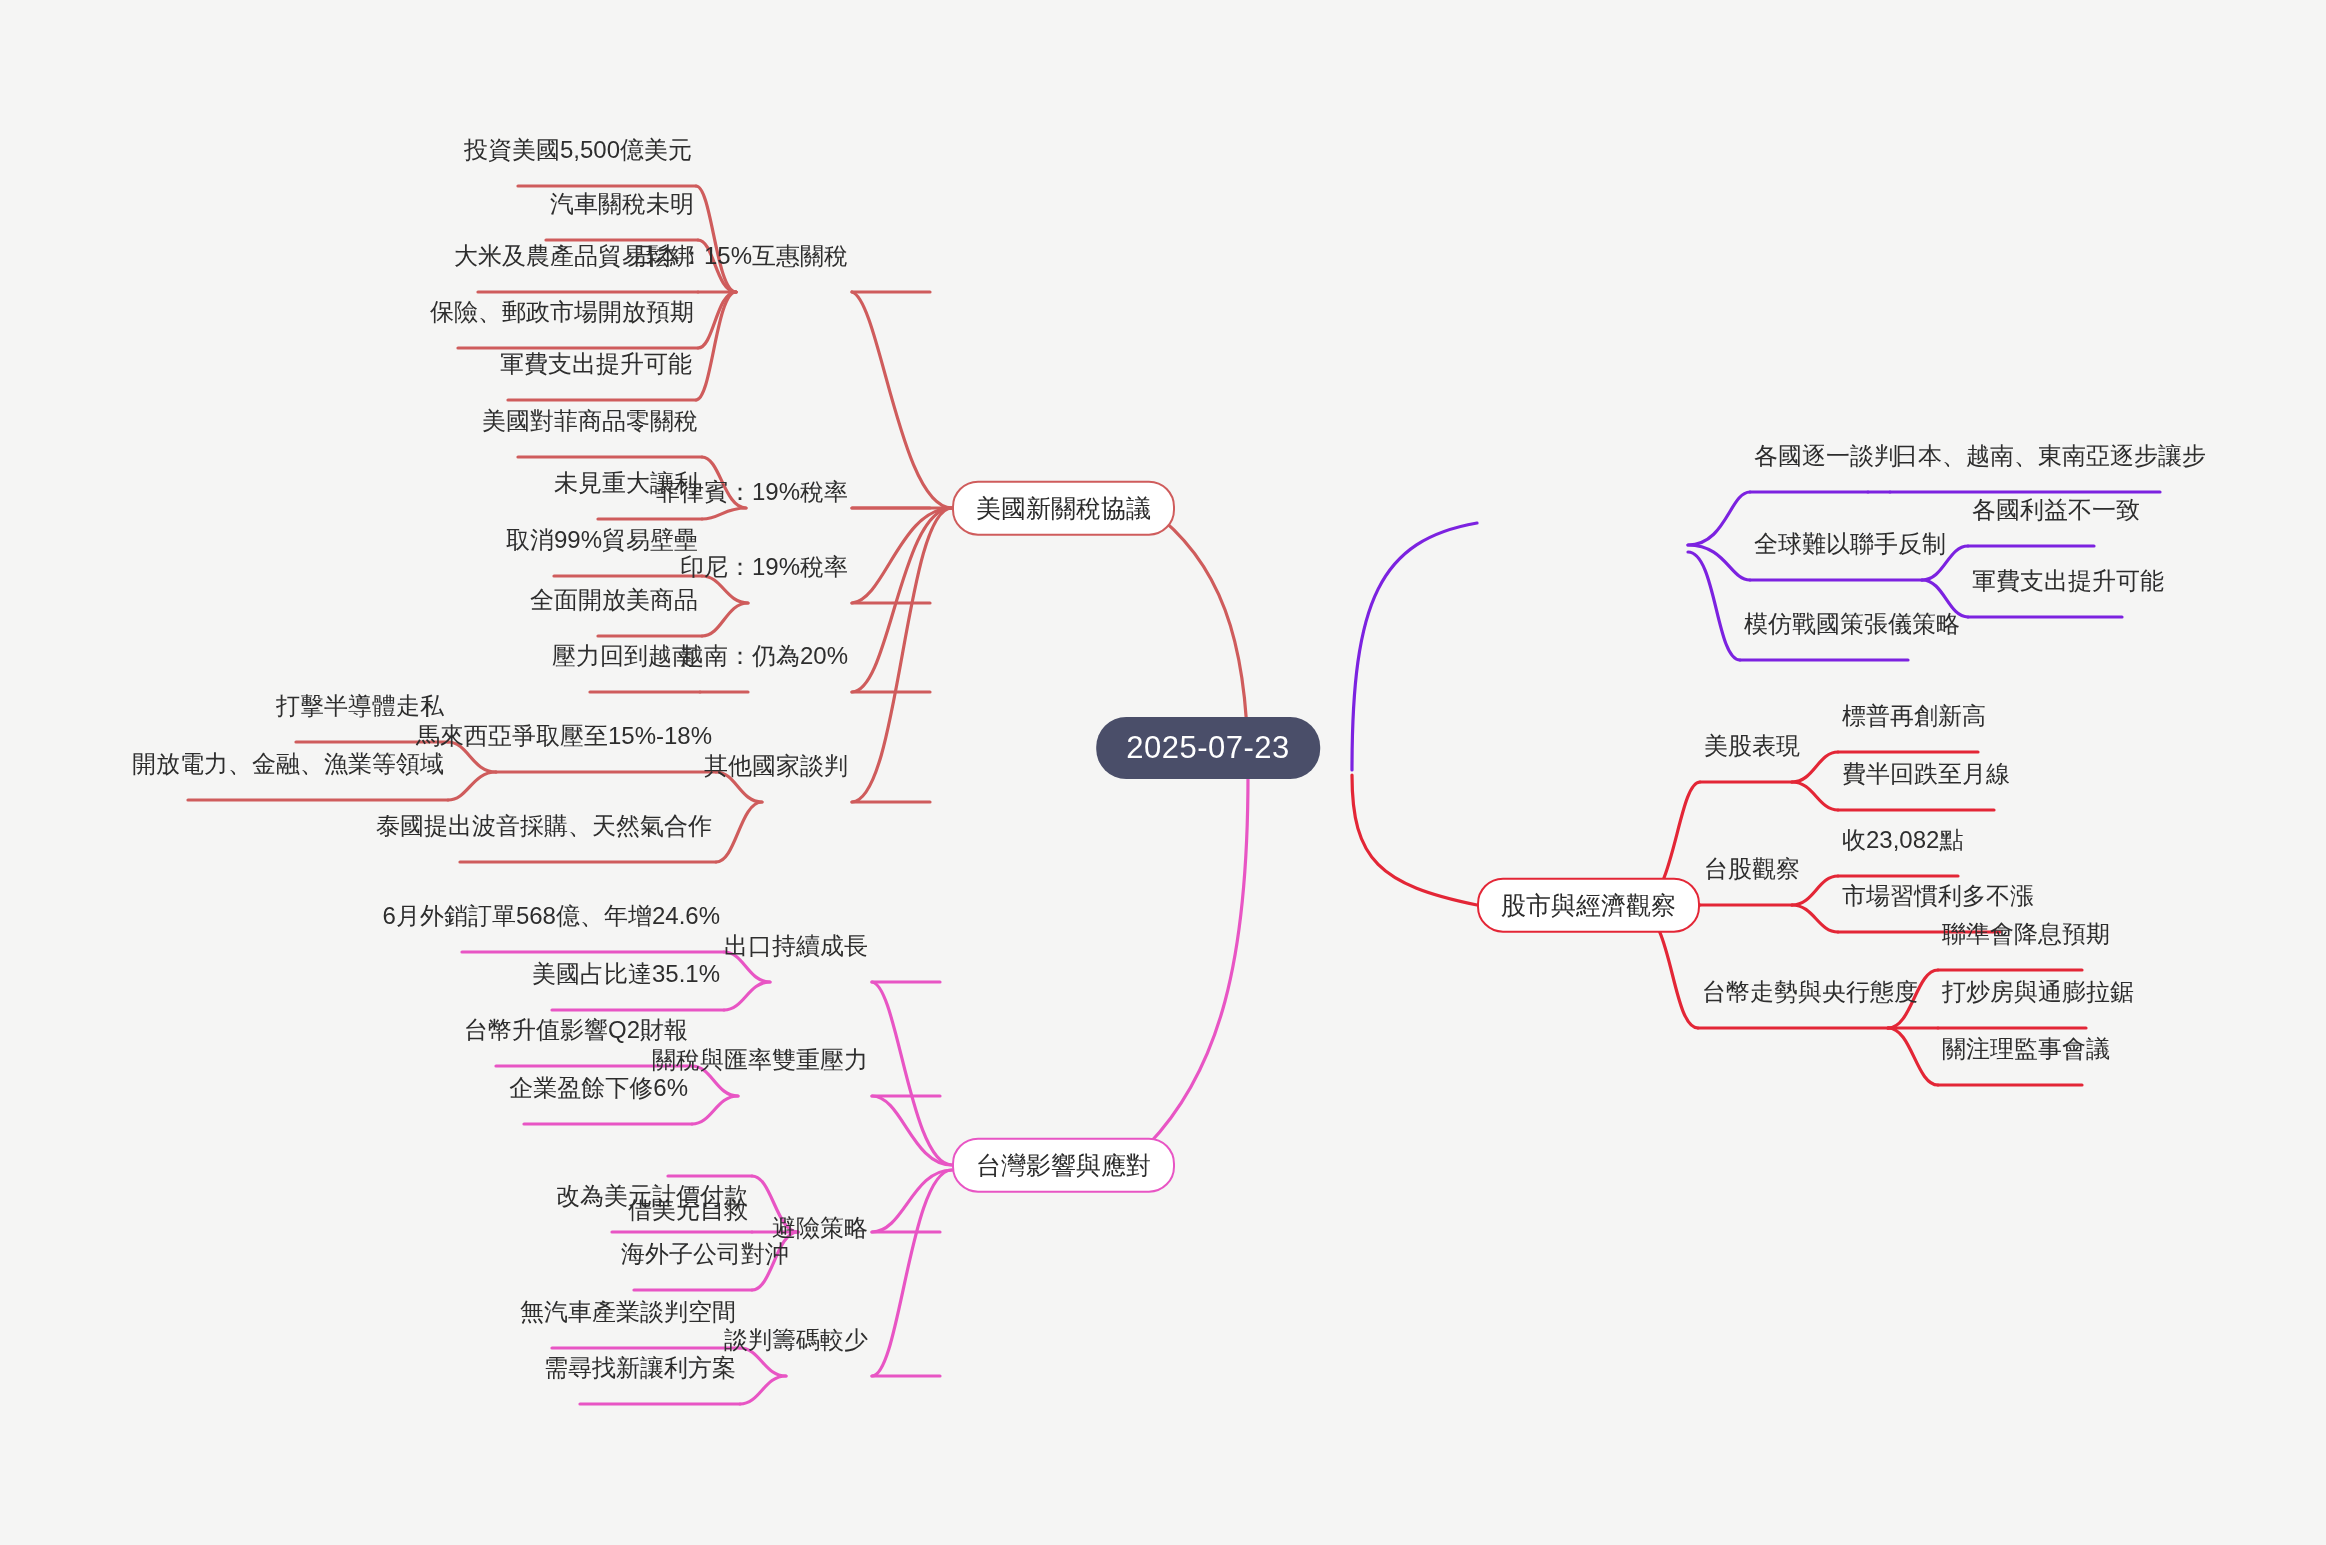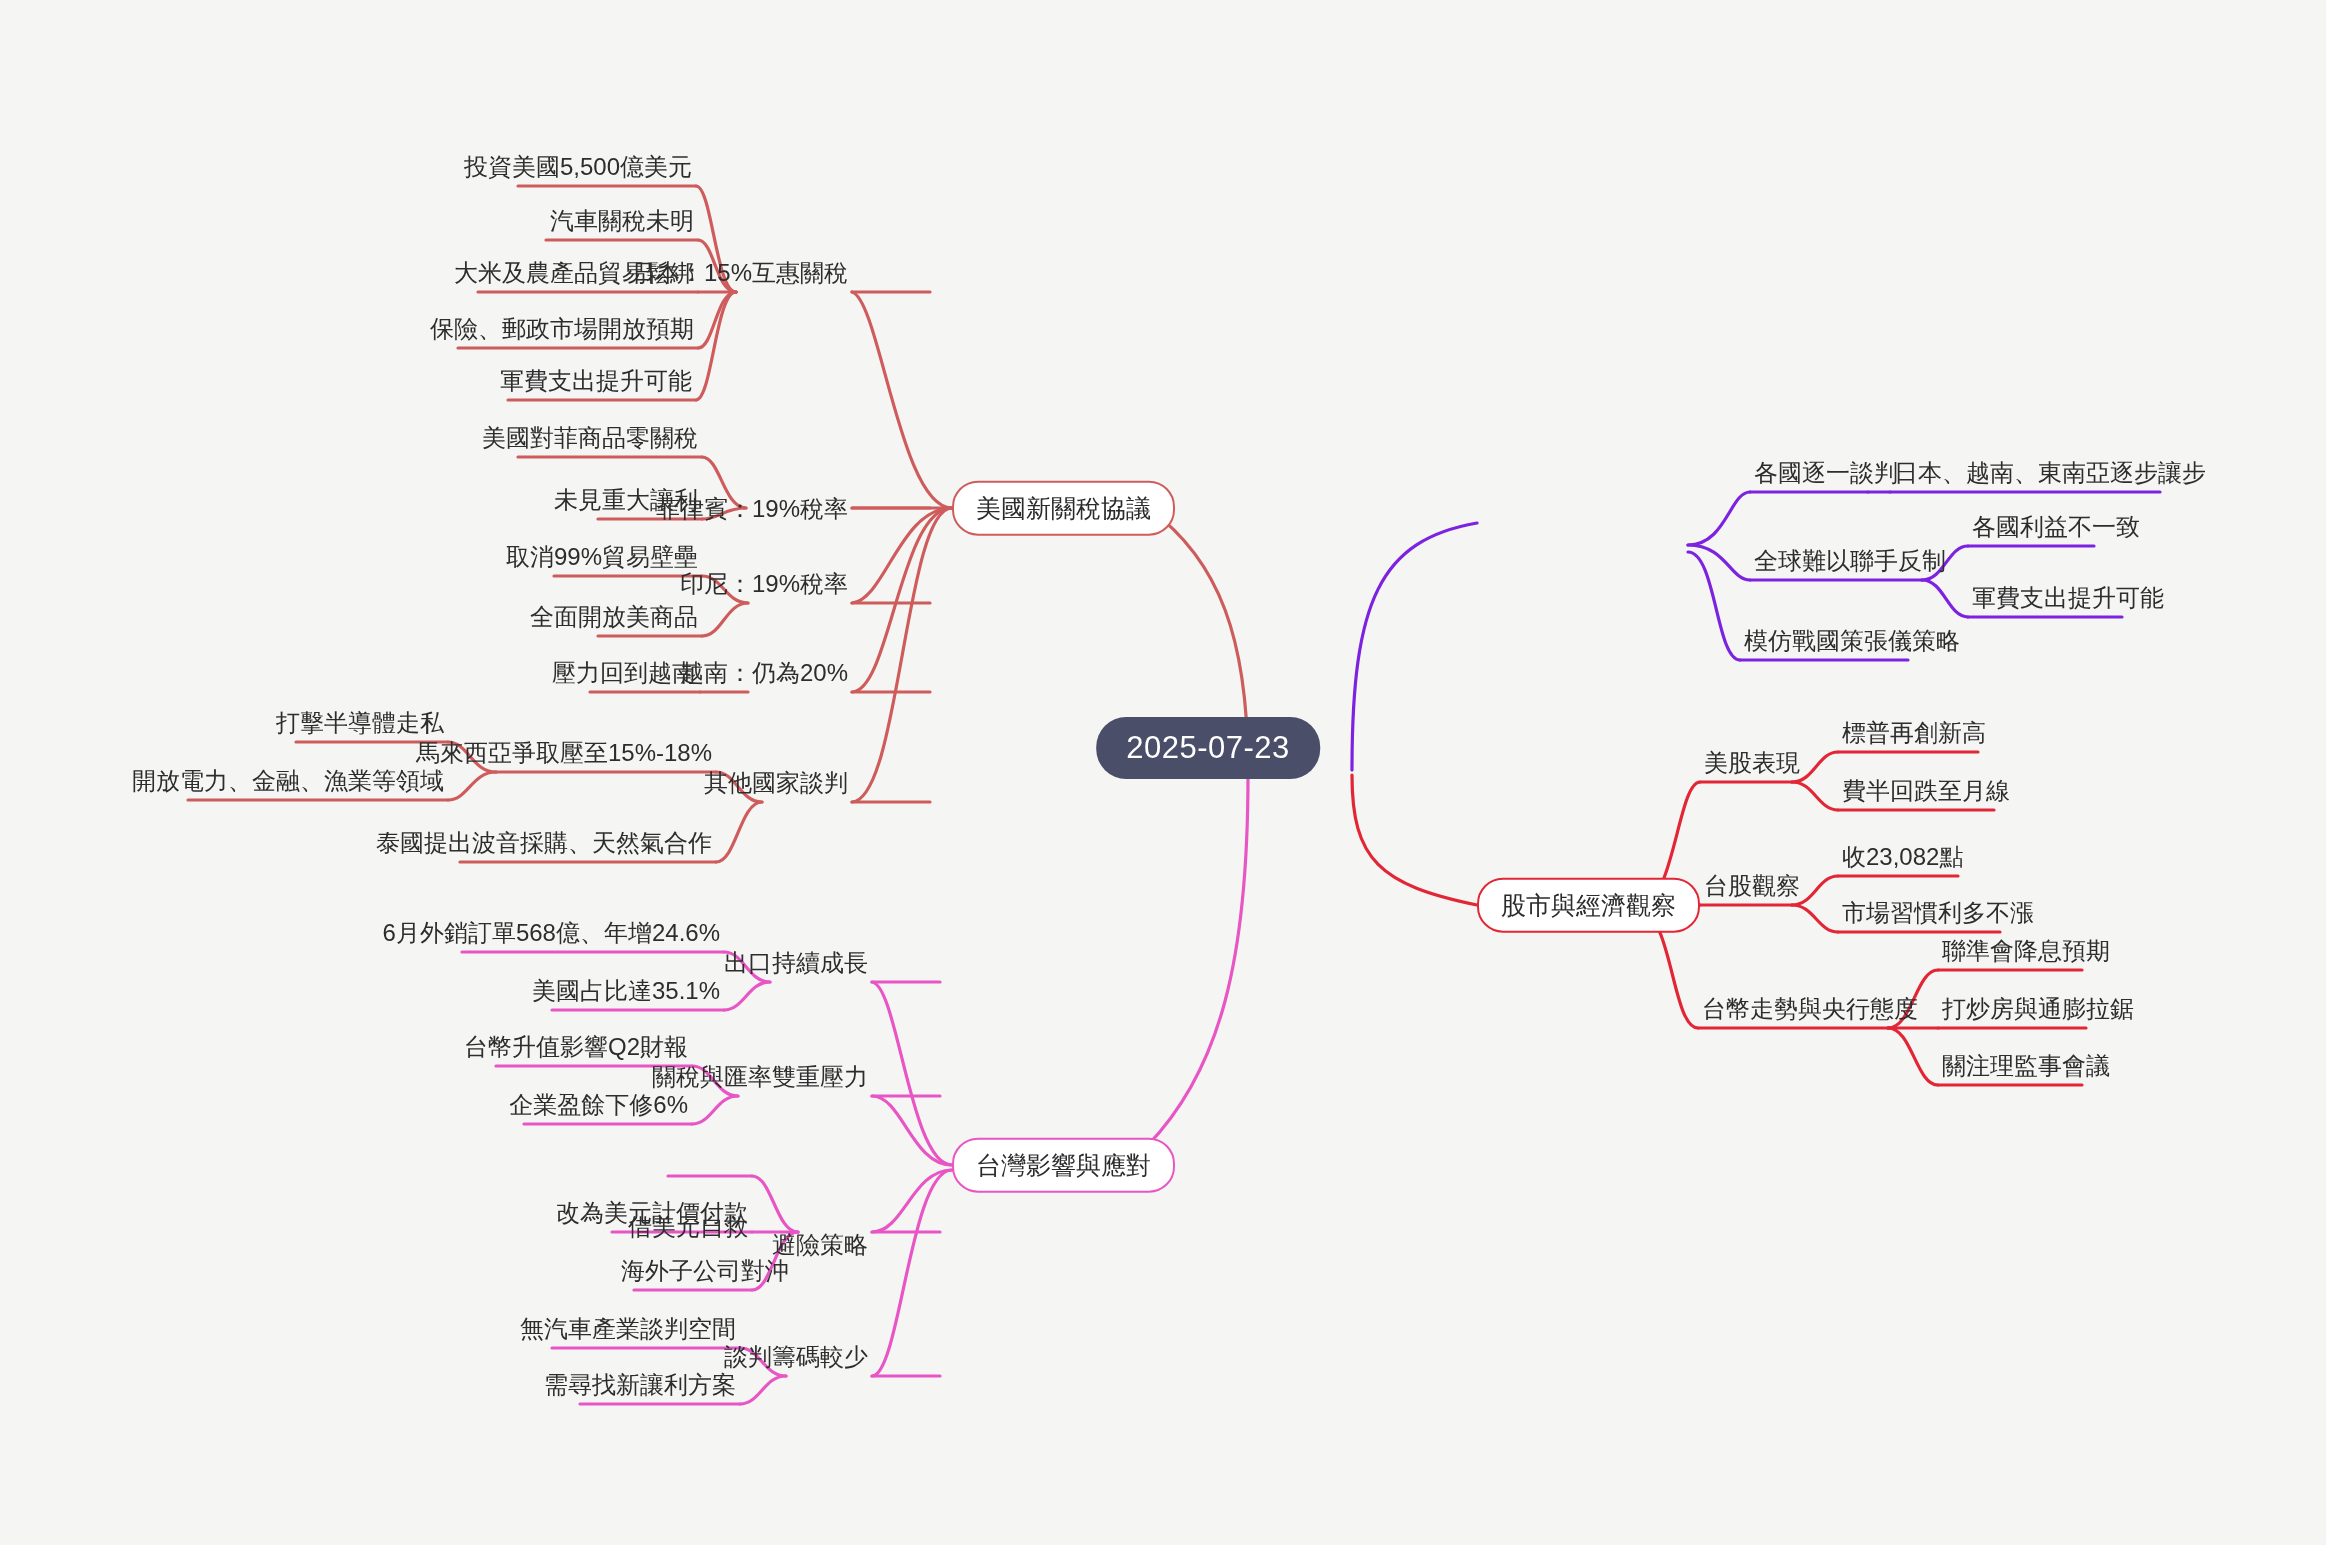--- a/index.html
+++ b/index.html
@@ -38,21 +38,21 @@
   }
   .l1.purple{border-color:#7c22e0;}
   .l1.red{border-color:#e32636;}
   .l1.pink{border-color:#e855c4;text-align:center;}
 
   
   .lbl{
     font-size:24px;
     color:#2d2d2d;
     line-height:1.15;
-    padding:0 4px 5px 4px;
+    padding:0 4px 22px 4px;
   }
 </style>
 </head>
 <body>
 
 <div id="stage">
 
   <svg id="links" viewBox="0 0 2326 1545" xmlns="http://www.w3.org/2000/svg">
     <g fill="none" stroke-width="3.2" stroke-linecap="round">
 

